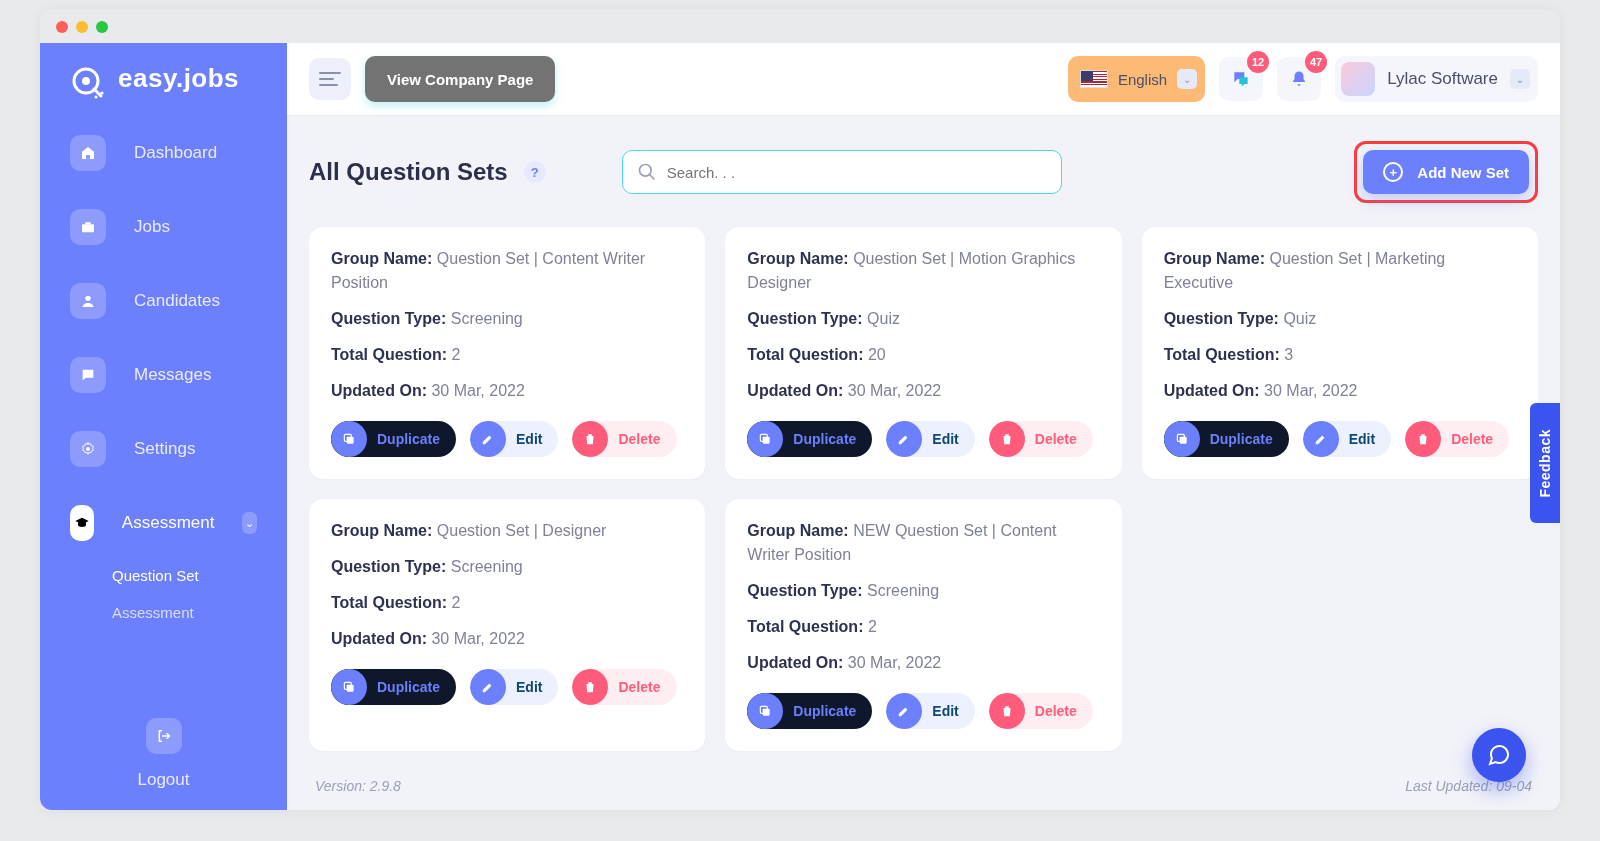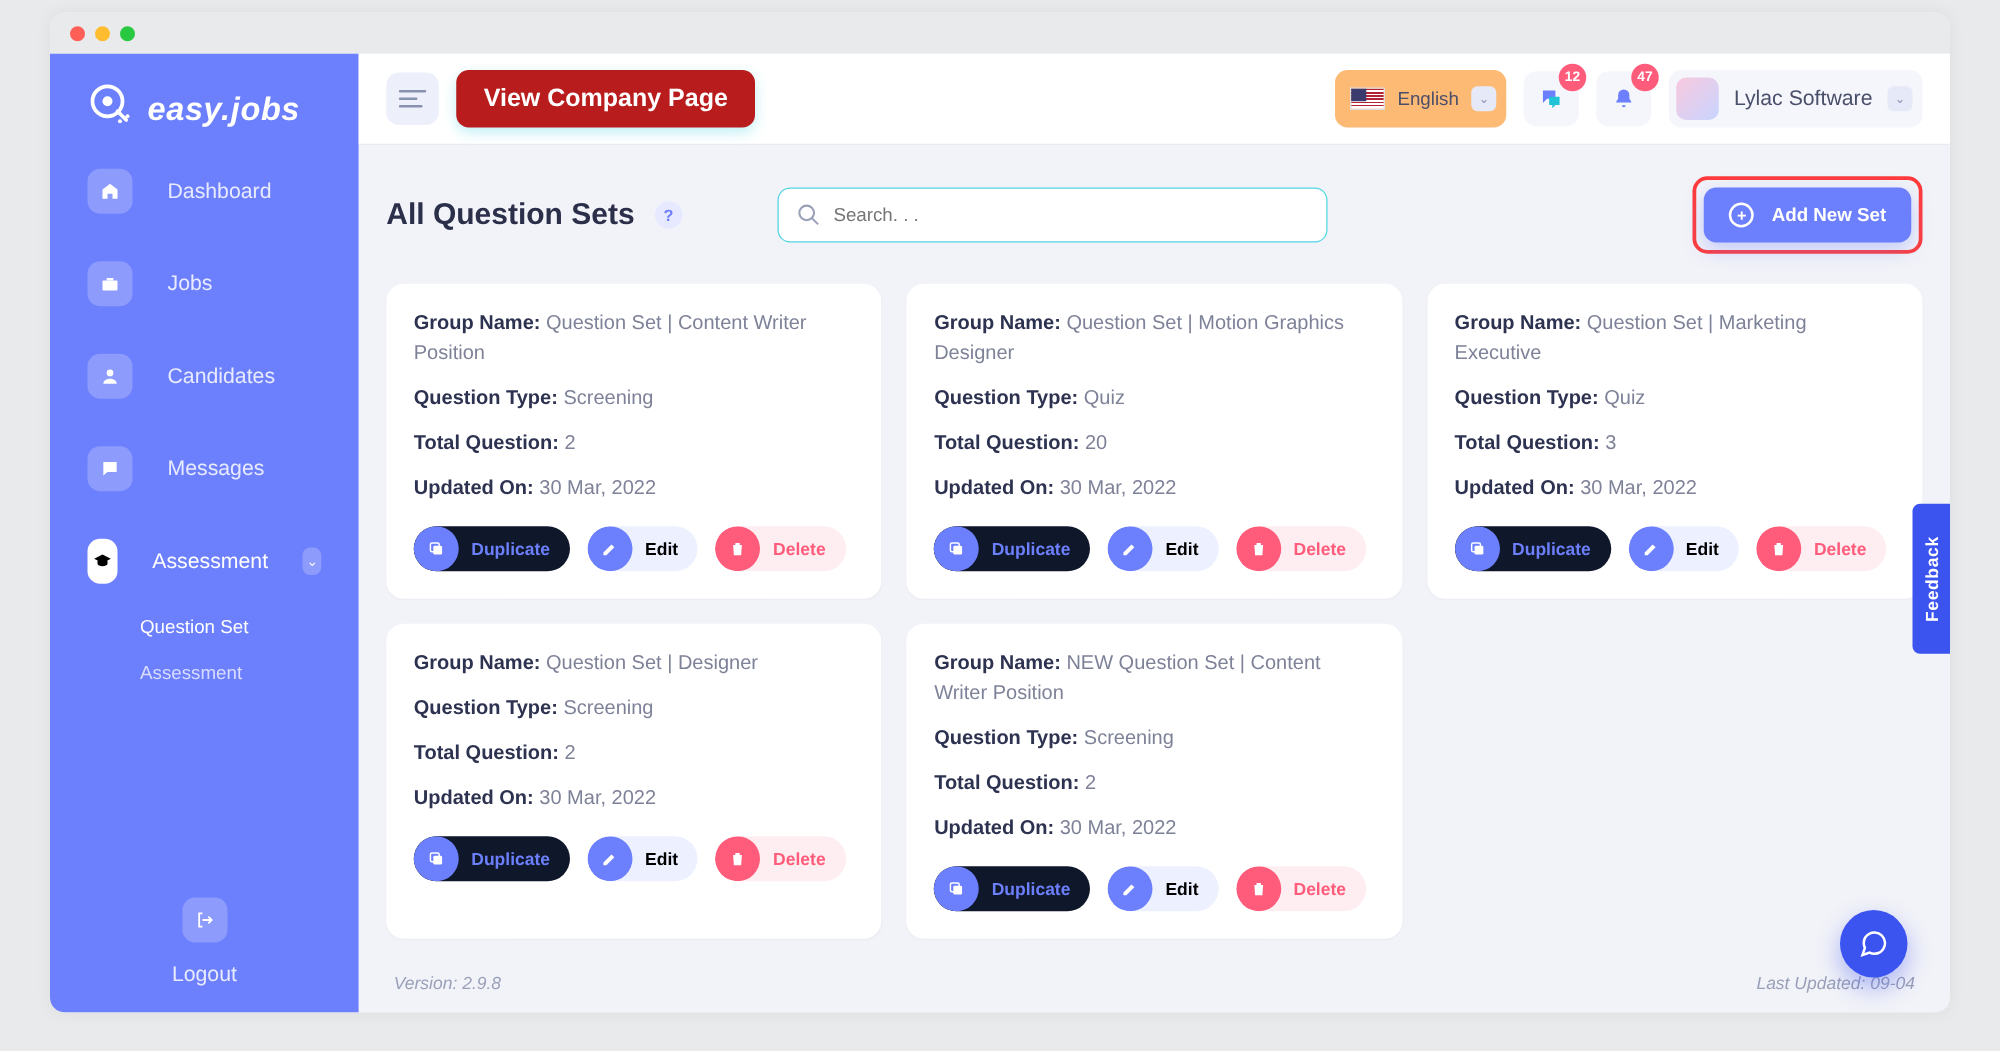--- a/index.html
+++ b/index.html
@@ -4,21 +4,21 @@
 <style>
 * { margin:0; padding:0; box-sizing:border-box; font-family:'Segoe UI',Tahoma,Geneva,Verdana,sans-serif; }
 body { width:1600px; height:841px; background:#e9eaec; overflow:hidden; position:relative; }
 .browser-frame { width:1520px; height:800px; margin:10px auto 0; background:#f2f3f8; border-radius:12px; overflow:hidden; box-shadow:0 0 14px rgba(0,0,0,.06); position:relative; }
 .titlebar { height:33px; background:#e9eaec; display:flex; align-items:center; padding:0 16px; gap:8px; }
 .titlebar .dot { width:12px; height:12px; border-radius:50%; }
 .dot.r{background:#ff5f57;} .dot.y{background:#febc2e;} .dot.g{background:#28c840;}
 
 .app { display:flex; height:calc(100% - 33px); position:relative; }
 .sidebar { width:247px; background:#6c7ffc; color:#fff; display:flex; flex-direction:column; padding-top:14px; }
-.logo { display:flex; align-items:flex-end; gap:10px; padding:6px 20px 22px 28px;font-style:italic; }
+.logo { display:flex; align-items:flex-start; gap:10px; padding:6px 20px 22px 28px; }
 .logo svg{ flex:0 0 auto;}
 .logo-text{ font-size:26px; font-weight:600; letter-spacing:.5px; }
 .nav { list-style:none; padding:0 18px; }
 .nav li{ display:flex; align-items:center; gap:28px; padding:10px 12px; border-radius:10px; margin-bottom:18px; cursor:pointer; }
 .nav li .mi{ width:36px; height:36px; border-radius:10px; background:rgba(255,255,255,.22); display:flex; align-items:center; justify-content:center; }
 .nav li span.lbl{ font-size:17px; color:#e8ebff; font-weight:500; }
 .nav li.active{ background:transparent;}
 .nav li.active .mi{ background:#fff; }
 .nav li.active span.lbl{ color:#fff; }
 .nav li .chev{ margin-left:auto; width:22px; height:22px; border-radius:6px; background:rgba(255,255,255,.22); display:flex; align-items:center; justify-content:center; font-size:11px; }
@@ -27,21 +27,21 @@
 .subnav li.sel{ color:#fff; font-weight:500;}
 .sidebar .spacer{ flex:1; }
 .logout{ display:flex; align-items:center; gap:16px; padding:10px 30px 20px; cursor:pointer;flex-direction:column;}
 .logout .mi{ width:36px; height:36px; border-radius:10px; background:rgba(255,255,255,.22); display:flex; align-items:center; justify-content:center;}
 .logout span{ font-size:17px; color:#e8ebff;}
 
 .main { flex:1; background:#f2f3f8; display:flex; flex-direction:column; min-width:0;}
 .topbar{ height:72px; background:#fff; display:flex; align-items:center; padding:0 22px; box-shadow:0 1px 0 rgba(0,0,0,.03);}
 .hamb{ width:42px; height:42px; border-radius:10px; background:#edf0fb; display:flex; align-items:center; justify-content:center; cursor:pointer;}
 .hamb svg{stroke:#8892b0;}
-.viewbtn{ margin-left:14px; height:46px; padding:0 22px; border-radius:10px; background:#b91c1c; color:#fff; font-weight:600; font-size:20px; display:flex; align-items:center; cursor:pointer; box-shadow:0 4px 10px rgba(32,196,214,.28);}
+.viewbtn{ margin-left:14px; height:46px; padding:0 22px; border-radius:10px; background:#737373; color:#fff; font-weight:600; font-size:15px; display:flex; align-items:center; cursor:pointer; box-shadow:0 4px 10px rgba(32,196,214,.28);}
 .top-right{ margin-left:auto; display:flex; align-items:center; gap:14px;}
 .lang{ height:46px; background:#fdba74; border-radius:10px; display:flex; align-items:center; gap:10px; padding:0 8px 0 12px; cursor:pointer;}
 .flag{ width:28px; height:18px; background:linear-gradient(#b22234 0 8%,#fff 8% 16%,#b22234 16% 24%,#fff 24% 32%,#b22234 32% 40%,#fff 40% 48%,#b22234 48% 56%,#fff 56% 64%,#b22234 64% 72%,#fff 72% 80%,#b22234 80% 88%,#fff 88% 100%); position:relative; border:1px solid #ddd;}
 .flag::before{content:'';position:absolute;left:0;top:0;width:12px;height:10px;background:#3c3b6e;}
 .lang span{ font-size:15px; color:#4a4f6a; font-weight:500;}
 .lang .dd{ width:20px; height:20px; border-radius:5px; background:#e6e9f7; display:flex; align-items:center; justify-content:center; font-size:10px; color:#8d94b6;}
 .iconbtn{ width:44px; height:44px; border-radius:10px; background:#f5f6fb; display:flex; align-items:center; justify-content:center; position:relative; cursor:pointer;}
 .badge{ position:absolute; top:-6px; right:-6px; min-width:22px; height:22px; border-radius:11px; background:#ff5c7b; color:#fff; font-size:11px; font-weight:600; display:flex; align-items:center; justify-content:center; padding:0 5px;}
 .profile{ height:46px; display:flex; align-items:center; gap:12px; background:#f5f6fb; border-radius:10px; padding:0 8px 0 6px; cursor:pointer;}
 .avatar{ width:34px; height:34px; border-radius:8px; background:linear-gradient(135deg,#f9c9de,#c8d5ff); position:relative;}
@@ -61,21 +61,21 @@
 .cards{ display:grid; grid-template-columns:repeat(3,1fr); gap:20px; }
 .card{ background:#fff; border-radius:14px; padding:20px 22px 22px; box-shadow:0 1px 2px rgba(0,0,0,.03);}
 .row{ font-size:16px; color:#2d3250; margin-bottom:12px; line-height:1.5;}
 .row b{ font-weight:700; color:#2d3250;}
 .row .val{ color:#7e8298;}
 .card-actions{ display:flex; gap:14px; margin-top:18px;}
 .pill{ height:36px; border-radius:18px; display:flex; align-items:center; cursor:pointer; overflow:hidden;}
 .pill .ic{ width:36px; height:36px; border-radius:50%; display:flex; align-items:center; justify-content:center; flex:0 0 36px;}
 .pill .tx{ padding:0 16px 0 10px; font-size:14px; font-weight:600;}
 .pdup{ background:#0f172a;} .pdup .ic{ background:#6c7ffc;} .pdup .tx{ color:#6c7ffc;}
-.pedit{ background:#edf0ff;} .pedit .ic{ background:#6c7ffc;} .pedit .tx{ color:#000000;}
+.pedit{ background:#edf0ff;} .pedit .ic{ background:#6c7ffc;} .pedit .tx{ color:#0c4a6e;}
 .pdel{ background:#ffeef1;} .pdel .ic{ background:#ff5c7b;} .pdel .tx{ color:#ff5c7b;}
 
 .footer{ margin-top:auto; display:flex; align-items:center; padding:12px 6px 2px; font-style:italic; color:#9aa0b8; font-size:14px;}
 .footer .r{ margin-left:auto;}
 
 .fab{ position:absolute; right:34px; bottom:28px; width:54px; height:54px; border-radius:50%; background:#3b53ef; display:flex; align-items:center; justify-content:center; box-shadow:0 8px 20px rgba(59,83,239,.4); cursor:pointer;}
 .feedback-tab{ position:absolute; right:0; top:360px; width:30px; height:120px; background:#3b53ef; color:#fff; border-radius:6px 0 0 6px; display:flex; align-items:center; justify-content:center; cursor:pointer;}
 .feedback-tab span{ writing-mode:vertical-rl; transform:rotate(180deg); font-weight:600; font-size:14px; letter-spacing:.5px;}
 </style>
 </head>
@@ -127,20 +127,29 @@
             <span class="lbl">Candidates</span>
           </li>
           <li>
             <div class="mi">
               <svg width="16" height="16" viewBox="0 0 24 24" fill="#fff">
                 <path d="M4 4h16v12H9l-5 4z"></path>
               </svg>
             </div>
             <span class="lbl">Messages</span>
           </li>
+          <li>
+            <div class="mi">
+              <svg width="16" height="16" viewBox="0 0 24 24" fill="#fff">
+                <circle cx="12" cy="12" r="3"></circle>
+                <path d="M12 2l1 3 3-1 1 3 3 1-1 3 1 3-3 1-1 3-3-1-1 3-1-3-3 1-1-3-3-1 1-3-1-3 3-1 1-3 3 1z" fill="none" stroke="#fff" stroke-width="1.4"></path>
+              </svg>
+            </div>
+            <span class="lbl">Settings</span>
+          </li>
           <li class="active">
             <div class="mi">
               <svg width="16" height="16" viewBox="0 0 24 24">
                 <path d="M2 9l10-5 10 5-10 5z"></path>
                 <path d="M6 11v4c0 2 3 3 6 3s6-1 6-3v-4"></path>
               </svg>
             </div>
             <span class="lbl">Assessment</span>
             <div class="chev">⌄</div>
           </li>

